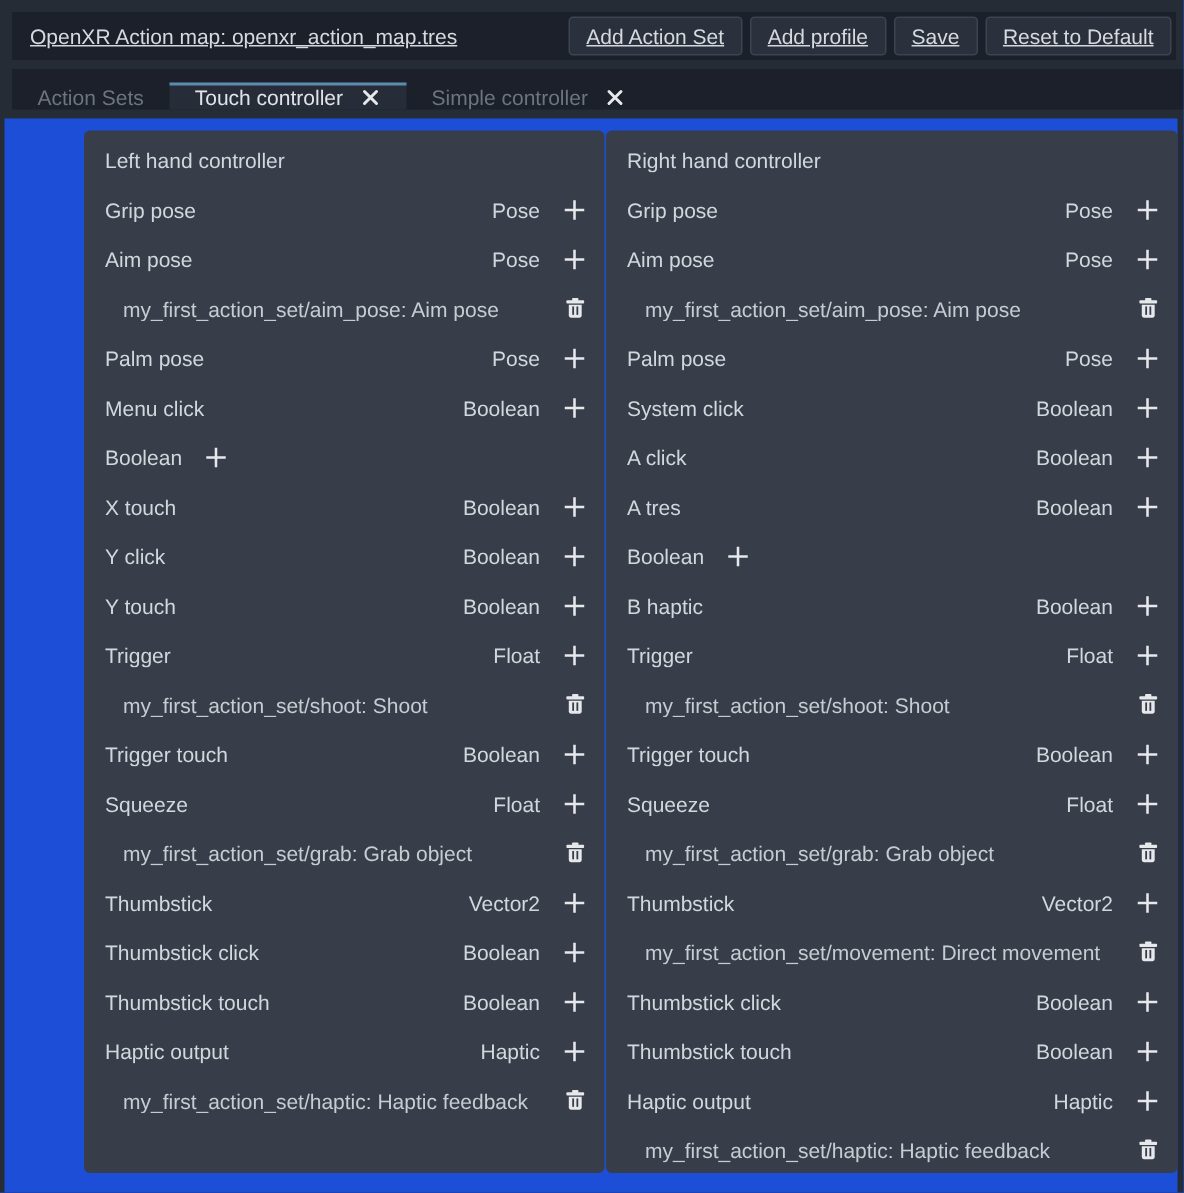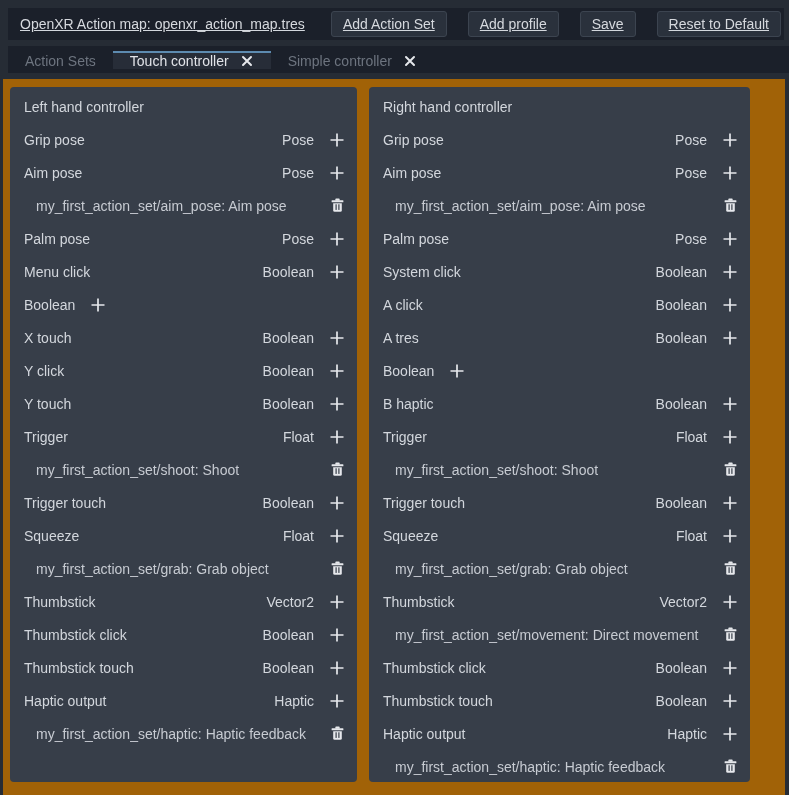--- a/index.html
+++ b/index.html
@@ -23,35 +23,35 @@
     text-decoration:underline;
   }
   .header-title { flex:1; color:#d6d9de; white-space:nowrap; }
   .btn {
     background:#2a313c;
     border:1px solid #3c4450;
     border-radius:3px;
     color:#d6d9de;
     height:26px;
     padding:0 11px;
-    margin-left:21px;
+    margin-left:5px;
     font:inherit;
     white-space:nowrap;
     cursor:pointer;
   }
   .btn.gap-left { }
 
   
   .tabbar {
     margin:6px 0 0 8px;
     width:781px;
     height:27px;
     background:#1b202a;
     display:flex;
-    align-items:center;
+    align-items:flex-end;
   }
   .tab {
     display:flex;
     align-items:center;
     gap:11px;
     padding:0 17px;
     color:#6d747f;
     border-top:2px solid transparent;
     cursor:pointer;
     white-space:nowrap;
@@ -65,25 +65,26 @@
     background:none; border:none; padding:0;
     width:14px; height:14px;
     display:flex; align-items:center; justify-content:center;
     cursor:pointer;
   }
 
   
   .content {
     margin:6px 4px 0 3px;
     height:717px;
-    background:#a16207;
+    background:#1d4ed8;
     padding:8px 0 0 7px;
     display:flex;
-    gap:12px;
+    gap:1px;
     align-items:flex-start;
+    justify-content:flex-end;
   }
   .panel {
     background:#373e49;
     border-radius:4px;
     height:695px;
     padding-top:3px;
     overflow:hidden;
   }
   .panel.left  { width:347px; }
   .panel.right { width:381px; }

